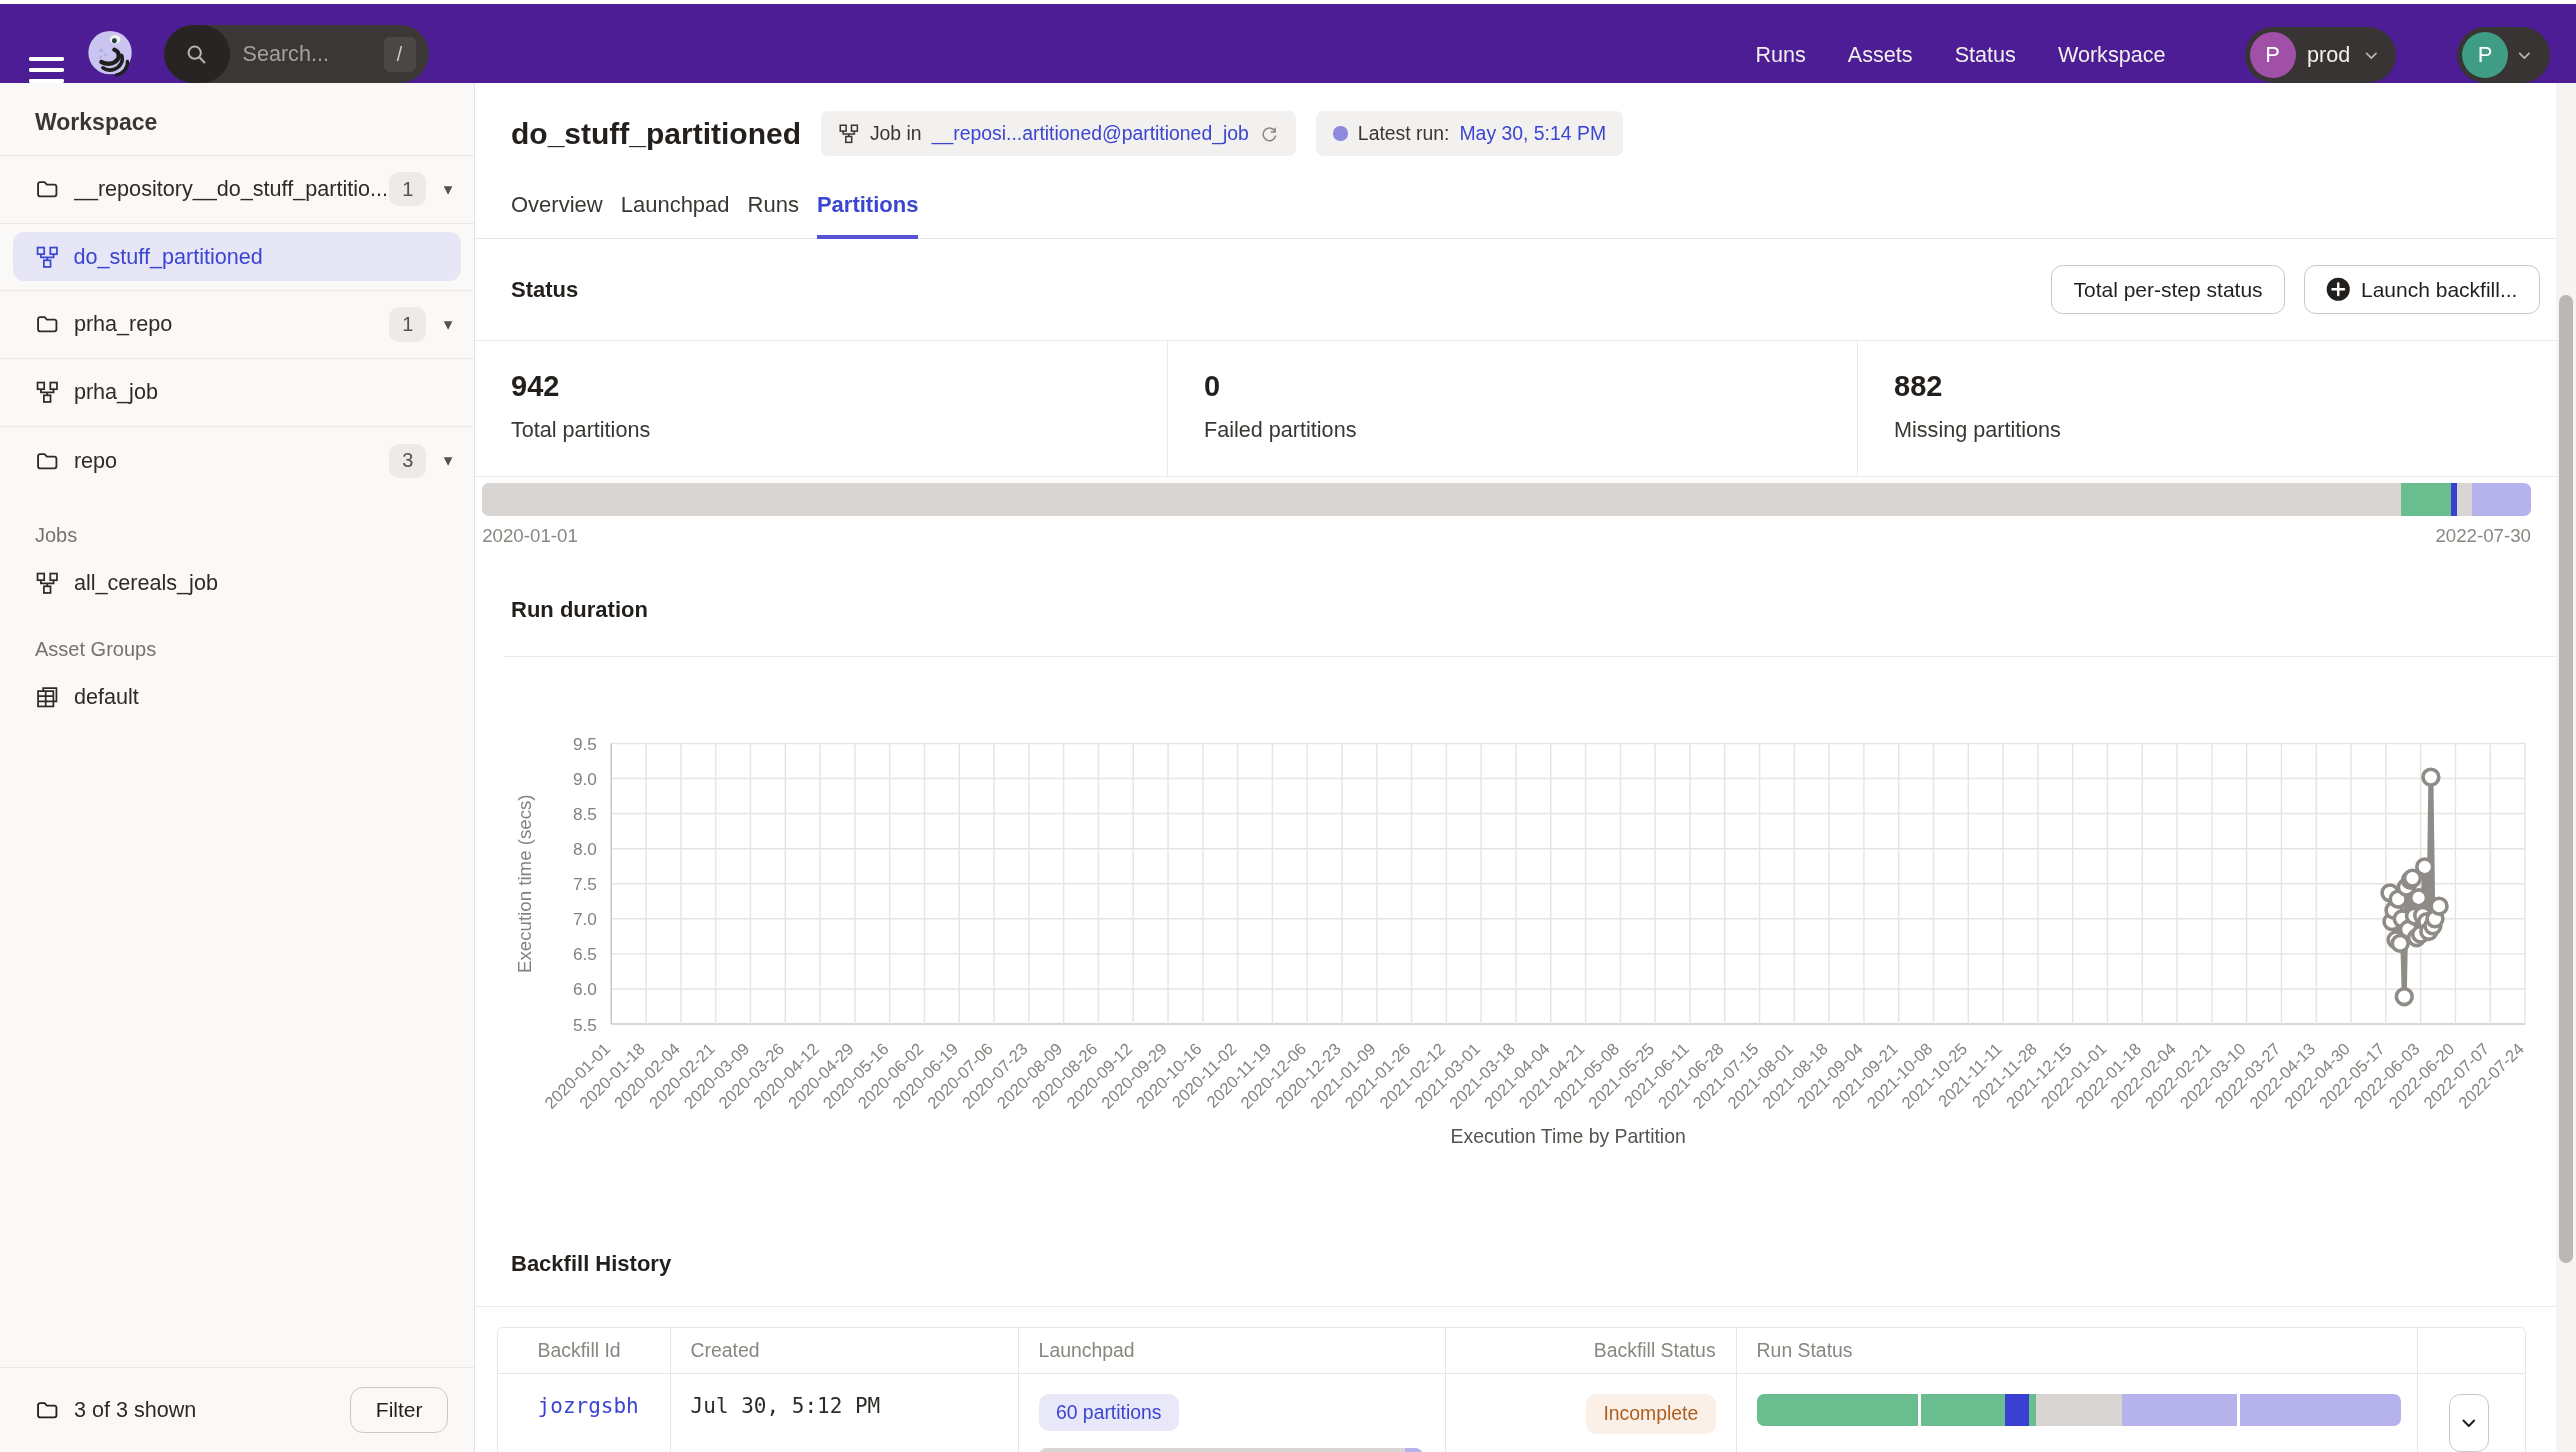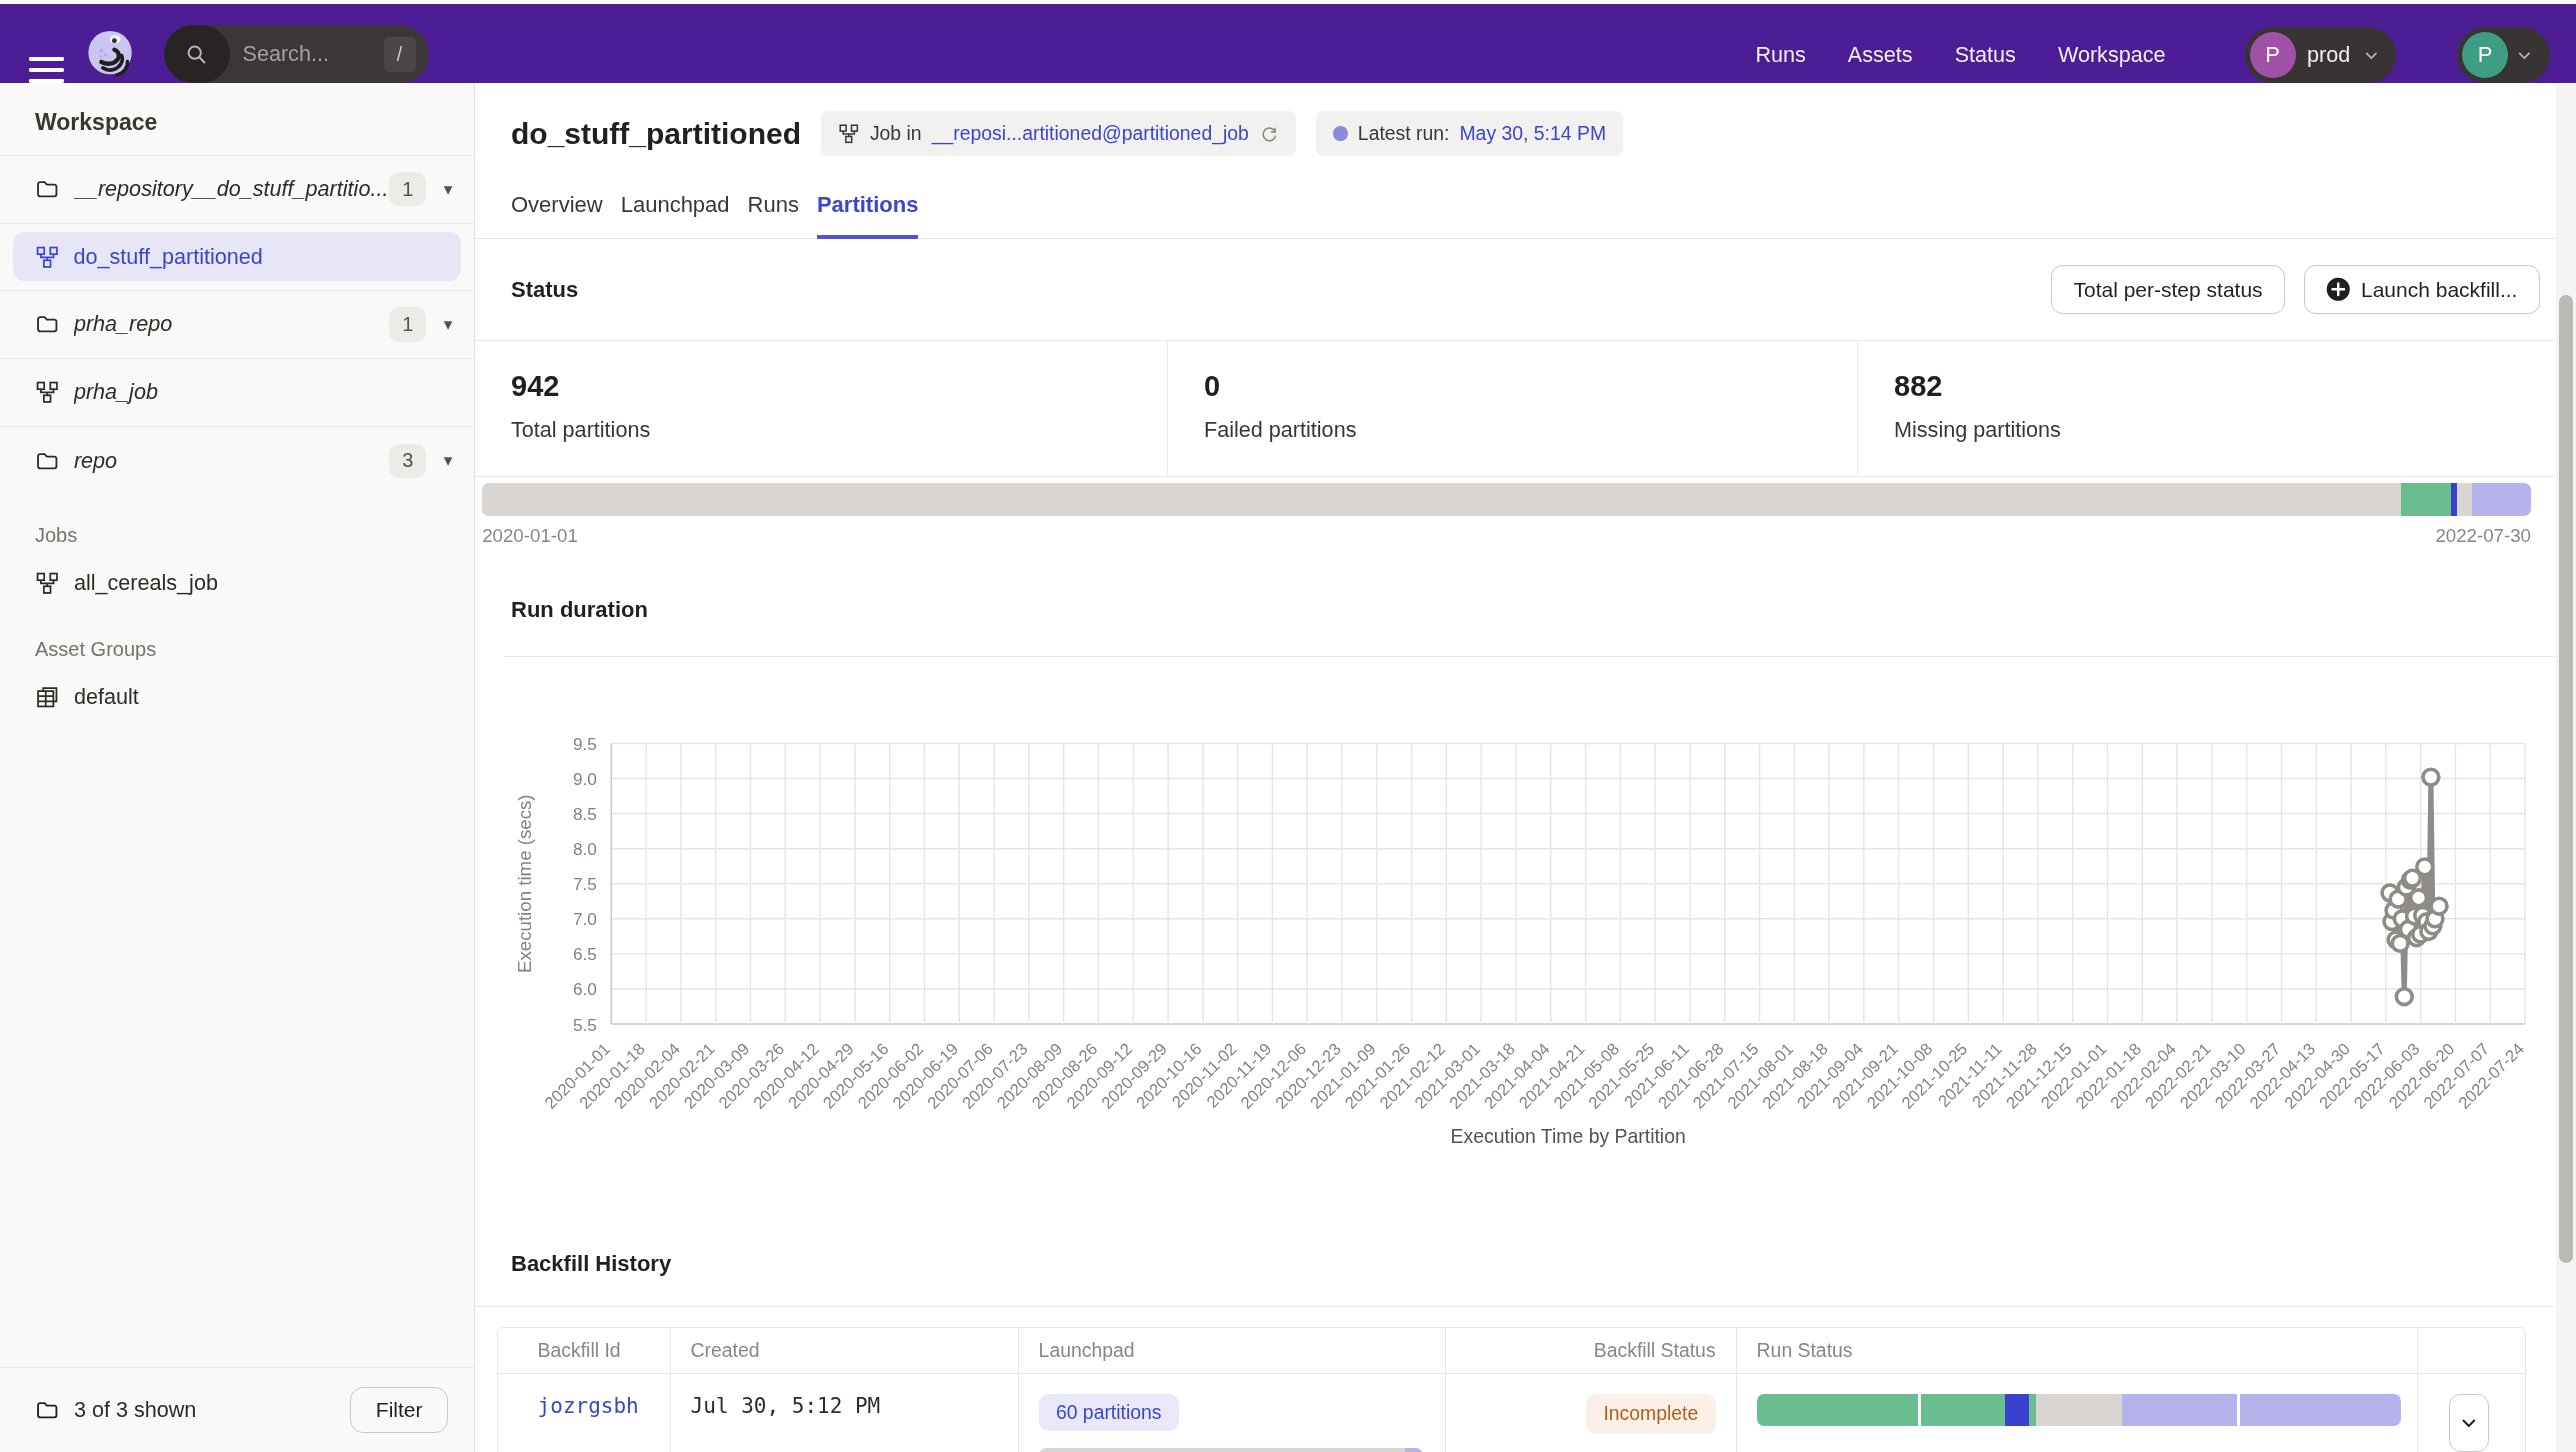--- a/index.html
+++ b/index.html
@@ -23,21 +23,21 @@
   .dep-pill { margin-left:37px; gap:11.5px; }
   .user-pill { margin-left:18.7px; margin-right:26px; gap:7.2px; }
   .avatar { width:46px; height:46px; border-radius:50%; color:#fff; font-size:22px; display:flex; align-items:center; justify-content:center; }
   .chev { width:18.7px; height:18.7px; }
 
   
   .sidebar { position:absolute; top:79px; left:0; width:475px; bottom:0; background:#FAF9F7; border-right:1.4px solid #E4E2DF; }
   .sb-title { padding:30px 0 18.7px 35px; font-size:23px; font-weight:bold; color:#3A3733; border-bottom:1.4px solid #EBE9E6; }
   .sb-row { display:flex; align-items:center; padding:0 0 0 35px; height:68px; font-size:21.6px; color:#2E2B27; border-bottom:1.4px solid #EBE9E6; cursor:pointer; }
   .sb-row .ic { width:24.5px; height:24.5px; flex:0 0 auto; margin-right:14.4px; color:#2E2B27; }
-  .sb-row .lbl { white-space:nowrap; overflow:hidden;font-style:italic; }
+  .sb-row .lbl { white-space:nowrap; overflow:hidden; }
   .sb-count { margin-left:auto; background:#EDEBE8; color:#55524E; border-radius:10px; padding:5.8px 13px; font-size:20px; }
   .sb-caret { margin:0 21.6px 0 17.3px; color:#55524E; font-size:17.3px; }
   .sb-row.no-border { border-bottom:none; }
   .sb-selected-wrap { border-bottom:1.4px solid #EBE9E6; padding:8.6px 13px; }
   .sb-selected { display:flex; align-items:center; height:49px; background:#E7E6F7; border-radius:11.5px; padding-left:21.6px; font-size:21.6px; color:#3A45D1; cursor:pointer; }
   .sb-selected .ic { width:24.5px; height:24.5px; margin-right:14.4px; color:#3A45D1; }
   .sb-seclabel { padding:29px 0 10px 35px; font-size:20px; color:#76726D; }
   .sb-item { display:flex; align-items:center; height:52px; padding-left:35px; font-size:21.6px; color:#2E2B27; cursor:pointer;text-align:center; }
   .sb-item .ic { width:24.5px; height:24.5px; margin-right:14.4px; }
   .sb-footer { position:absolute; left:0; right:0; bottom:0; height:85px; border-top:1.4px solid #EBE9E6; display:flex; align-items:center; padding:0 26px 0 35px; background:#FAF9F7; }

